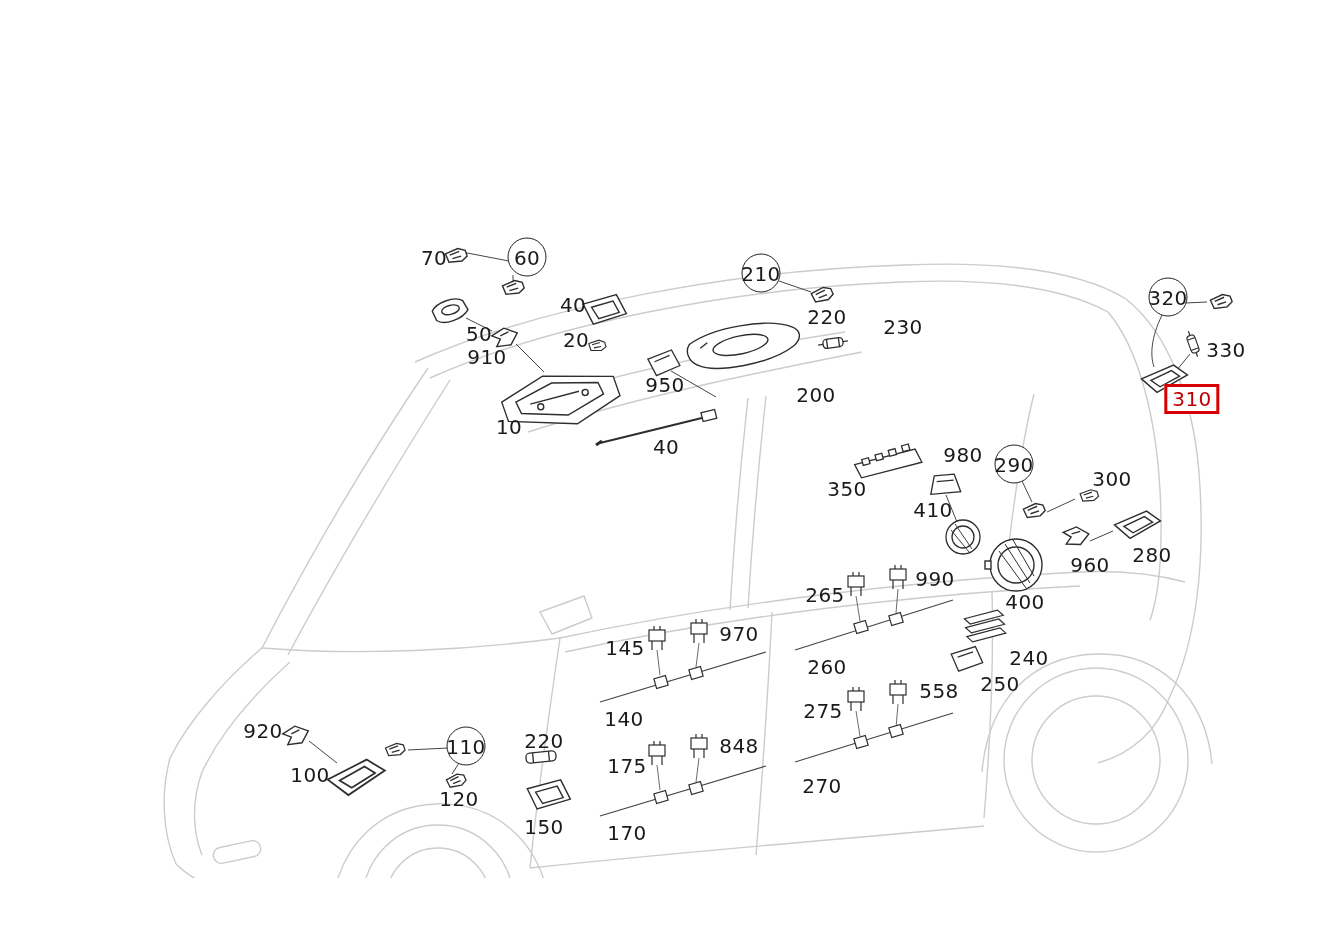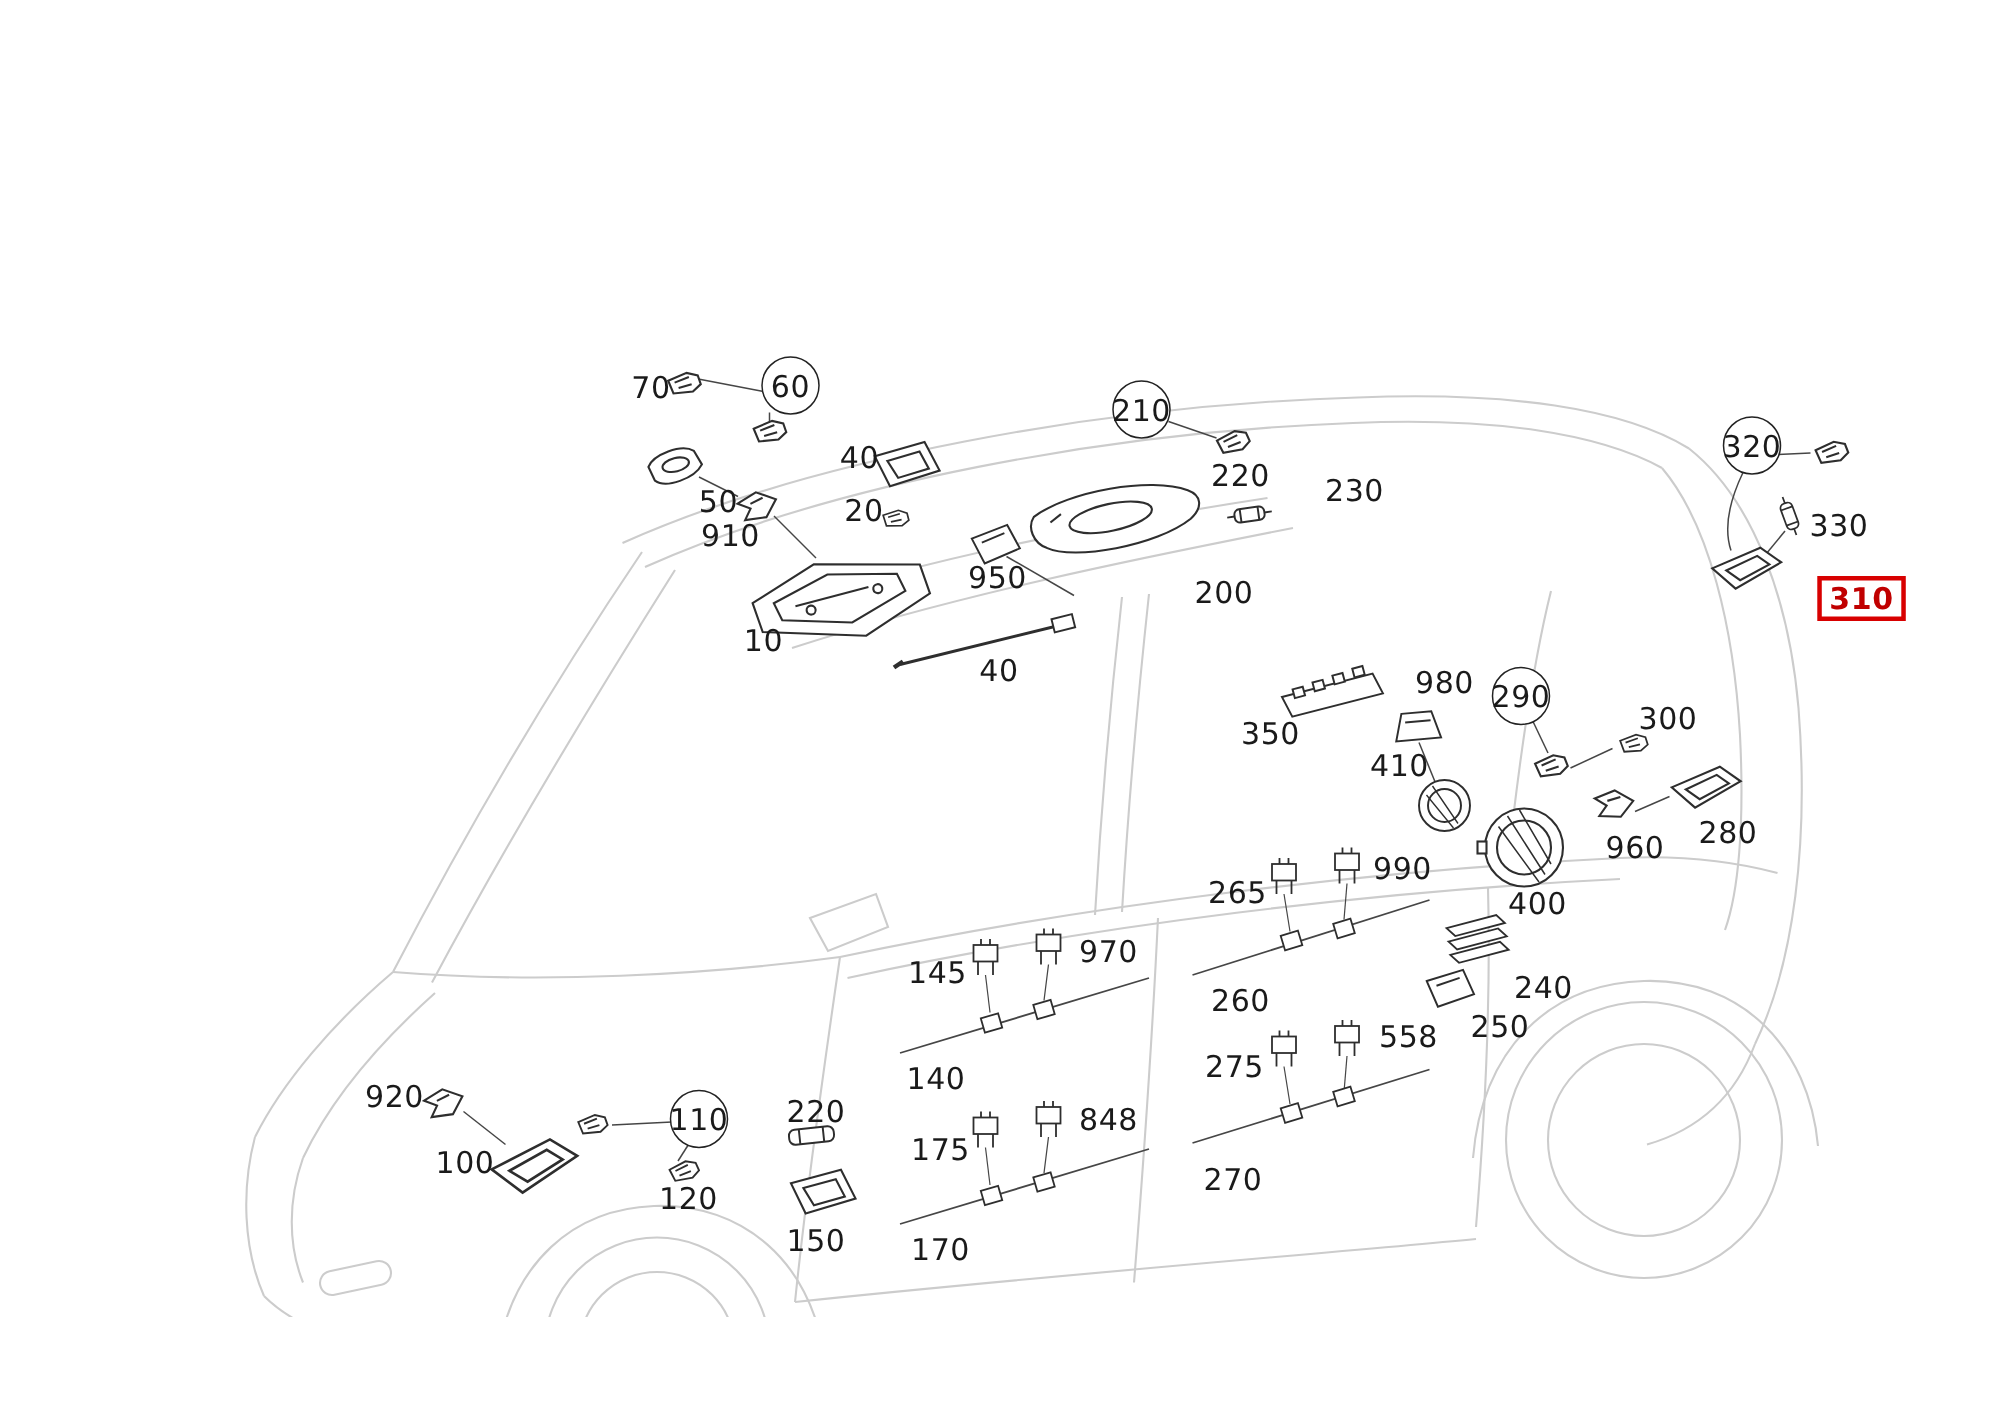--- a/index.html
+++ b/index.html
@@ -257,21 +257,21 @@
       <div class="label plain" style="left: 576px; top: 340px;">20</div>
       <div class="label plain" style="left: 509px; top: 427px;">10</div>
       <div class="label plain" style="left: 665px; top: 385px;">950</div>
       <div class="label plain" style="left: 666px; top: 447px;">40</div>
       <div class="label circled" style="left: 761px; top: 273px;">210</div>
       <div class="label plain" style="left: 827px; top: 317px;">220</div>
       <div class="label plain" style="left: 878px; top: 327px; margin-left: 25px;">230</div>
       <div class="label plain" style="left: 816px; top: 395px;">200</div>
       <div class="label circled" style="left: 1168px; top: 297px;">320</div>
       <div class="label plain" style="left: 1226px; top: 350px;">330</div>
-      <div class="label boxed" style="left: 1241px; top: 399px; font-weight: bold;">310</div>
+      <div class="label boxed" style="left: 1192px; top: 399px;">310</div>
       <div class="label plain" style="left: 963px; top: 455px;">980</div>
       <div class="label circled" style="left: 1014px; top: 464px;">290</div>
       <div class="label plain" style="left: 1112px; top: 479px;">300</div>
       <div class="label plain" style="left: 847px; top: 489px;">350</div>
       <div class="label plain" style="left: 933px; top: 510px;">410</div>
       <div class="label plain" style="left: 1090px; top: 565px;">960</div>
       <div class="label plain" style="left: 1152px; top: 555px;">280</div>
       <div class="label plain" style="left: 1025px; top: 602px; text-align: center;">400</div>
       <div class="label plain" style="left: 935px; top: 579px;">990</div>
       <div class="label plain" style="left: 825px; top: 595px;">265</div>

